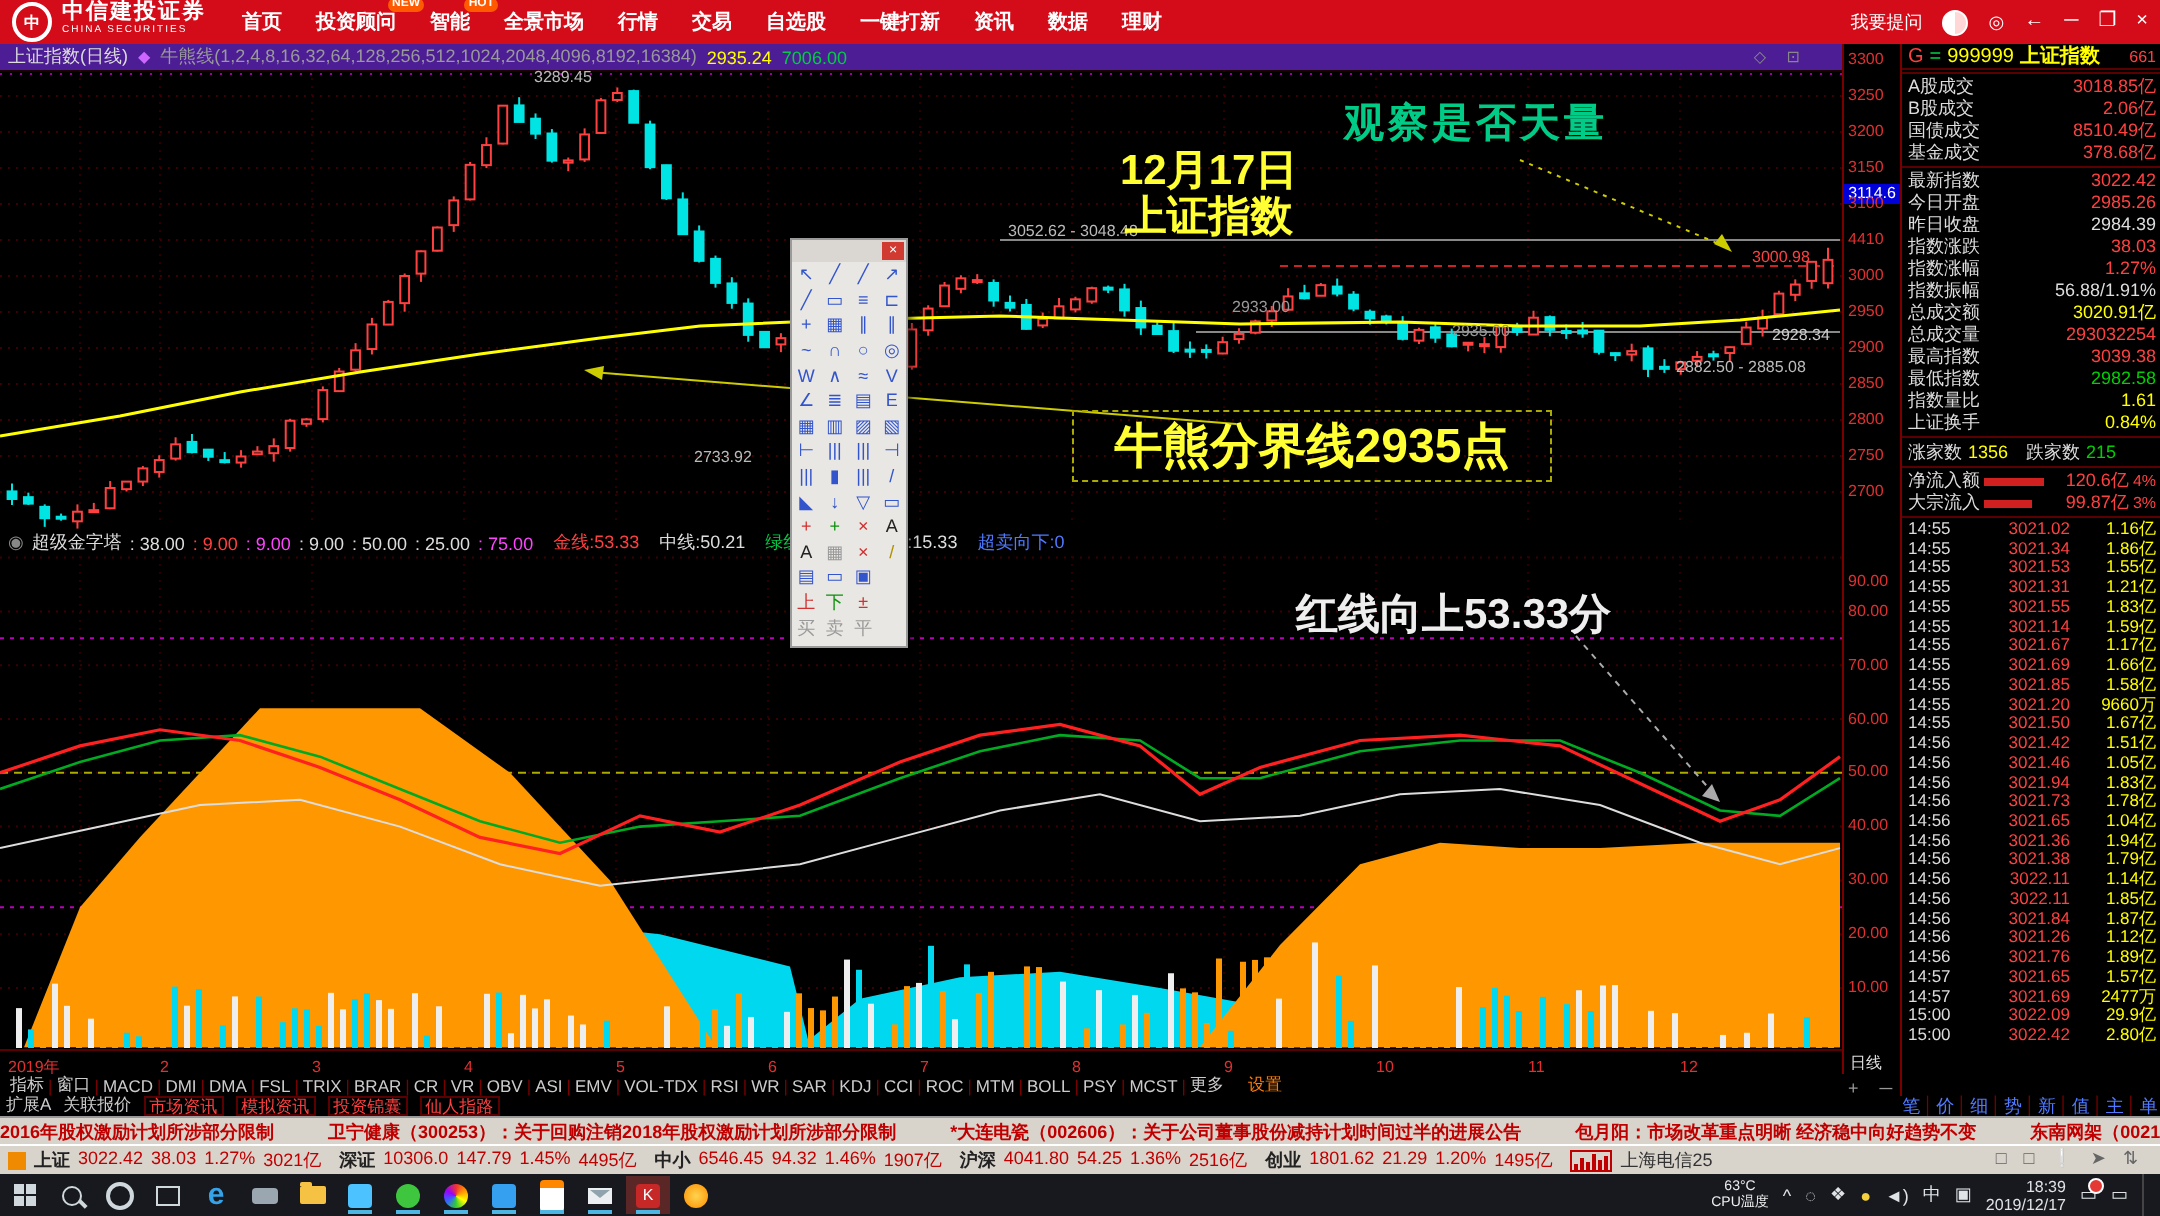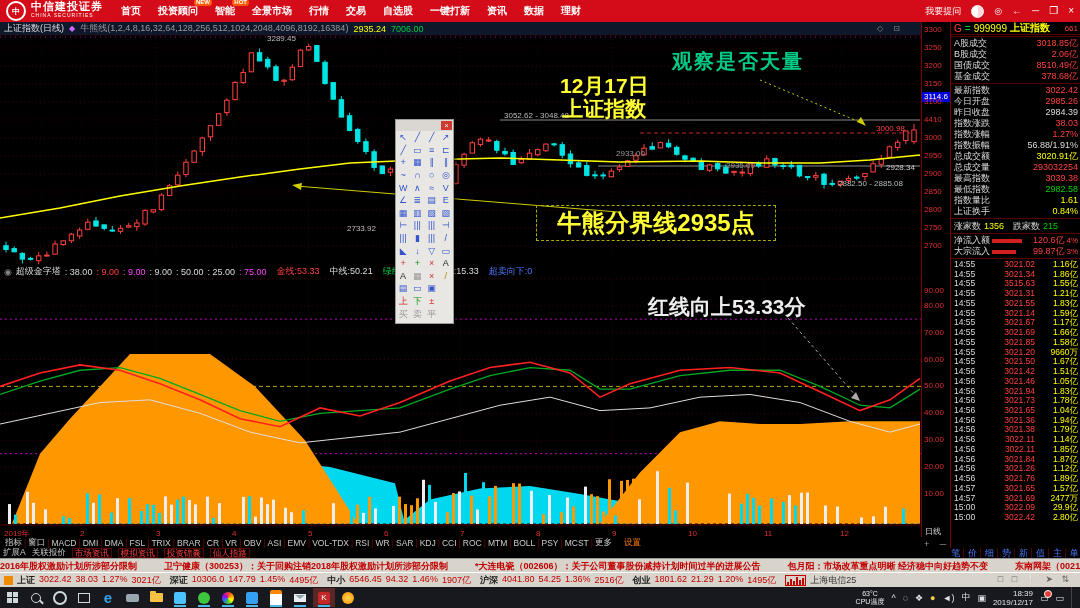--- a/index.html
+++ b/index.html
@@ -14,21 +14,21 @@
   .brand-cn{font-size:11px;font-weight:bold;letter-spacing:1px;}
   .brand-en{font-size:5px;letter-spacing:1px;}
   .menus{display:flex;gap:17px;font-size:10px;font-weight:bold;}
   .menu-item{position:relative;white-space:nowrap;}
   .badge{position:absolute;top:-5px;right:-14px;background:#ff5a00;color:#fff;font-size:6px;font-weight:bold;
          border-radius:4px;padding:0 2px;line-height:7px;}
   .top-right{margin-left:auto;display:flex;align-items:center;gap:10px;font-size:9px;margin-right:6px;}
   .win-btn{font-size:10px;line-height:10px;}
   .pie-ico{width:11px;height:11px;border-radius:50%;background:linear-gradient(90deg,#fff 50%,#ffd7d7 50%);border:1px solid #fff;}
   
-  .chart-header{left:0;top:22px;width:950px;height:13px;background:#0f172a;color:#bbb;font-size:9px;
+  .chart-header{left:0;top:22px;width:950px;height:13px;background:#4c1d95;color:#bbb;font-size:9px;
                 display:flex;align-items:center;gap:5px;padding-left:4px;border-bottom:1px solid #1a0000;}
   .ch-title{color:#ddd;}
   .ch-diamond{color:#cc66ff;font-size:8px;}
   .ch-ind{color:#999;}
   .ch-v1{color:#ffff00;} .ch-v2{color:#00cc44;}
   .ch-icons{margin-left:auto;margin-right:50px;color:#888;font-size:8px;letter-spacing:4px;}
   
   .axis-col{left:921px;top:22px;width:29px;height:515px;border-left:1px solid #7a0000;border-right:1px solid #7a0000;background:#000;}
   .axl{position:absolute;left:2px;font-size:8px;color:#e03030;line-height:8px;}
   .axl2{position:absolute;left:2px;font-size:8px;color:#e03030;line-height:8px;}
@@ -781,21 +781,21 @@
           <span class="p">3021.02</span>
           <span class="a">1.16亿</span>
         </div>
         <div class="tick">
           <span class="t">14:55</span>
           <span class="p">3021.34</span>
           <span class="a">1.86亿</span>
         </div>
         <div class="tick">
           <span class="t">14:55</span>
-          <span class="p">3515.63</span>
+          <span class="p">3021.53</span>
           <span class="a">1.55亿</span>
         </div>
         <div class="tick">
           <span class="t">14:55</span>
           <span class="p">3021.31</span>
           <span class="a">1.21亿</span>
         </div>
         <div class="tick">
           <span class="t">14:55</span>
           <span class="p">3021.55</span>

